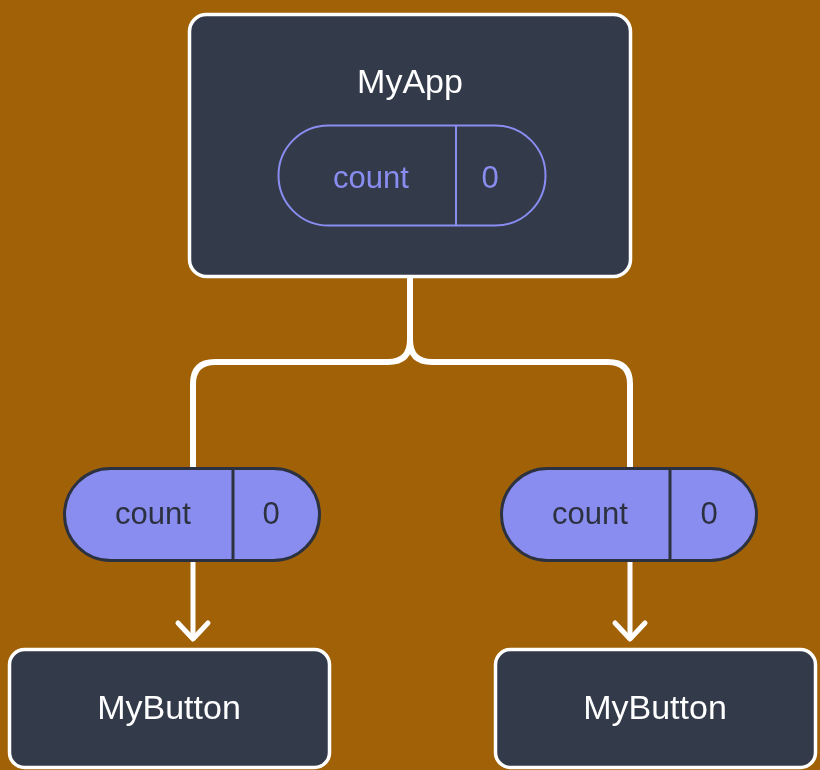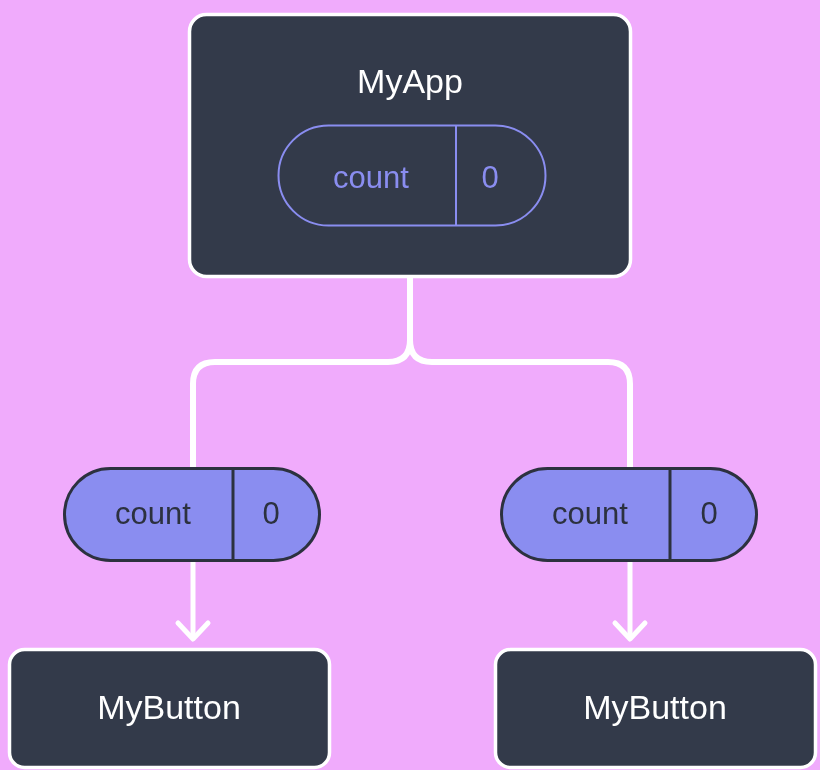--- a/index.html
+++ b/index.html
@@ -7,21 +7,21 @@
     padding: 0;
     background: #4b646d;
   }
   body {
     font-family: "Liberation Sans", sans-serif;
   }
   #stage {
     position: relative;
     width: 820px;
     height: 770px;
-    background: #f0abfc;
+    background: #a16207;
     overflow: hidden;
   }
   #diagram-svg {
     position: absolute;
     left: 0;
     top: 0;
     width: 820px;
     height: 770px;
   }
   .node-label {

